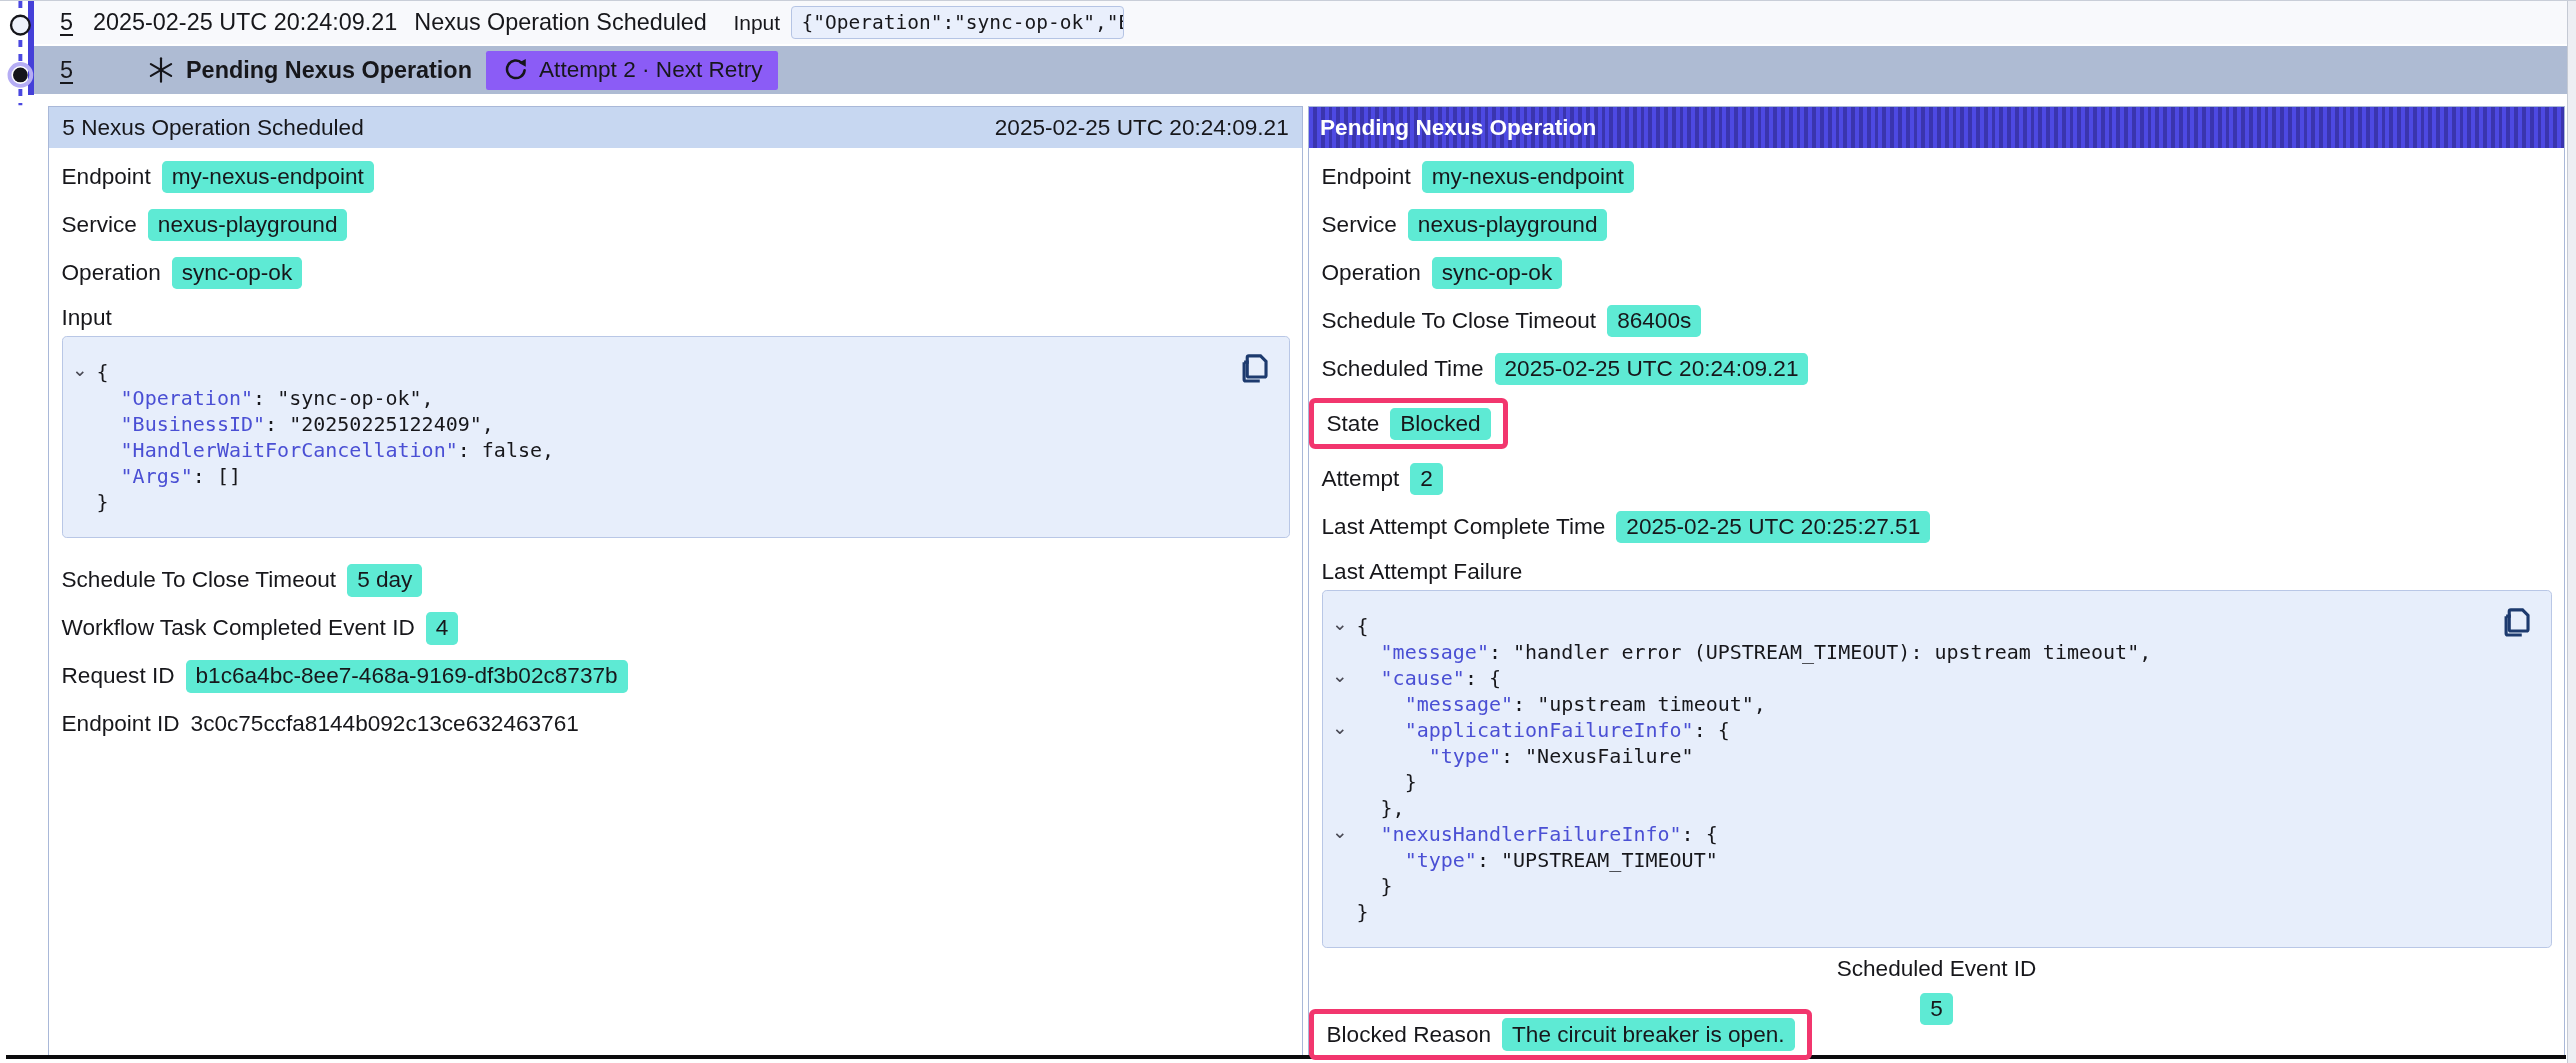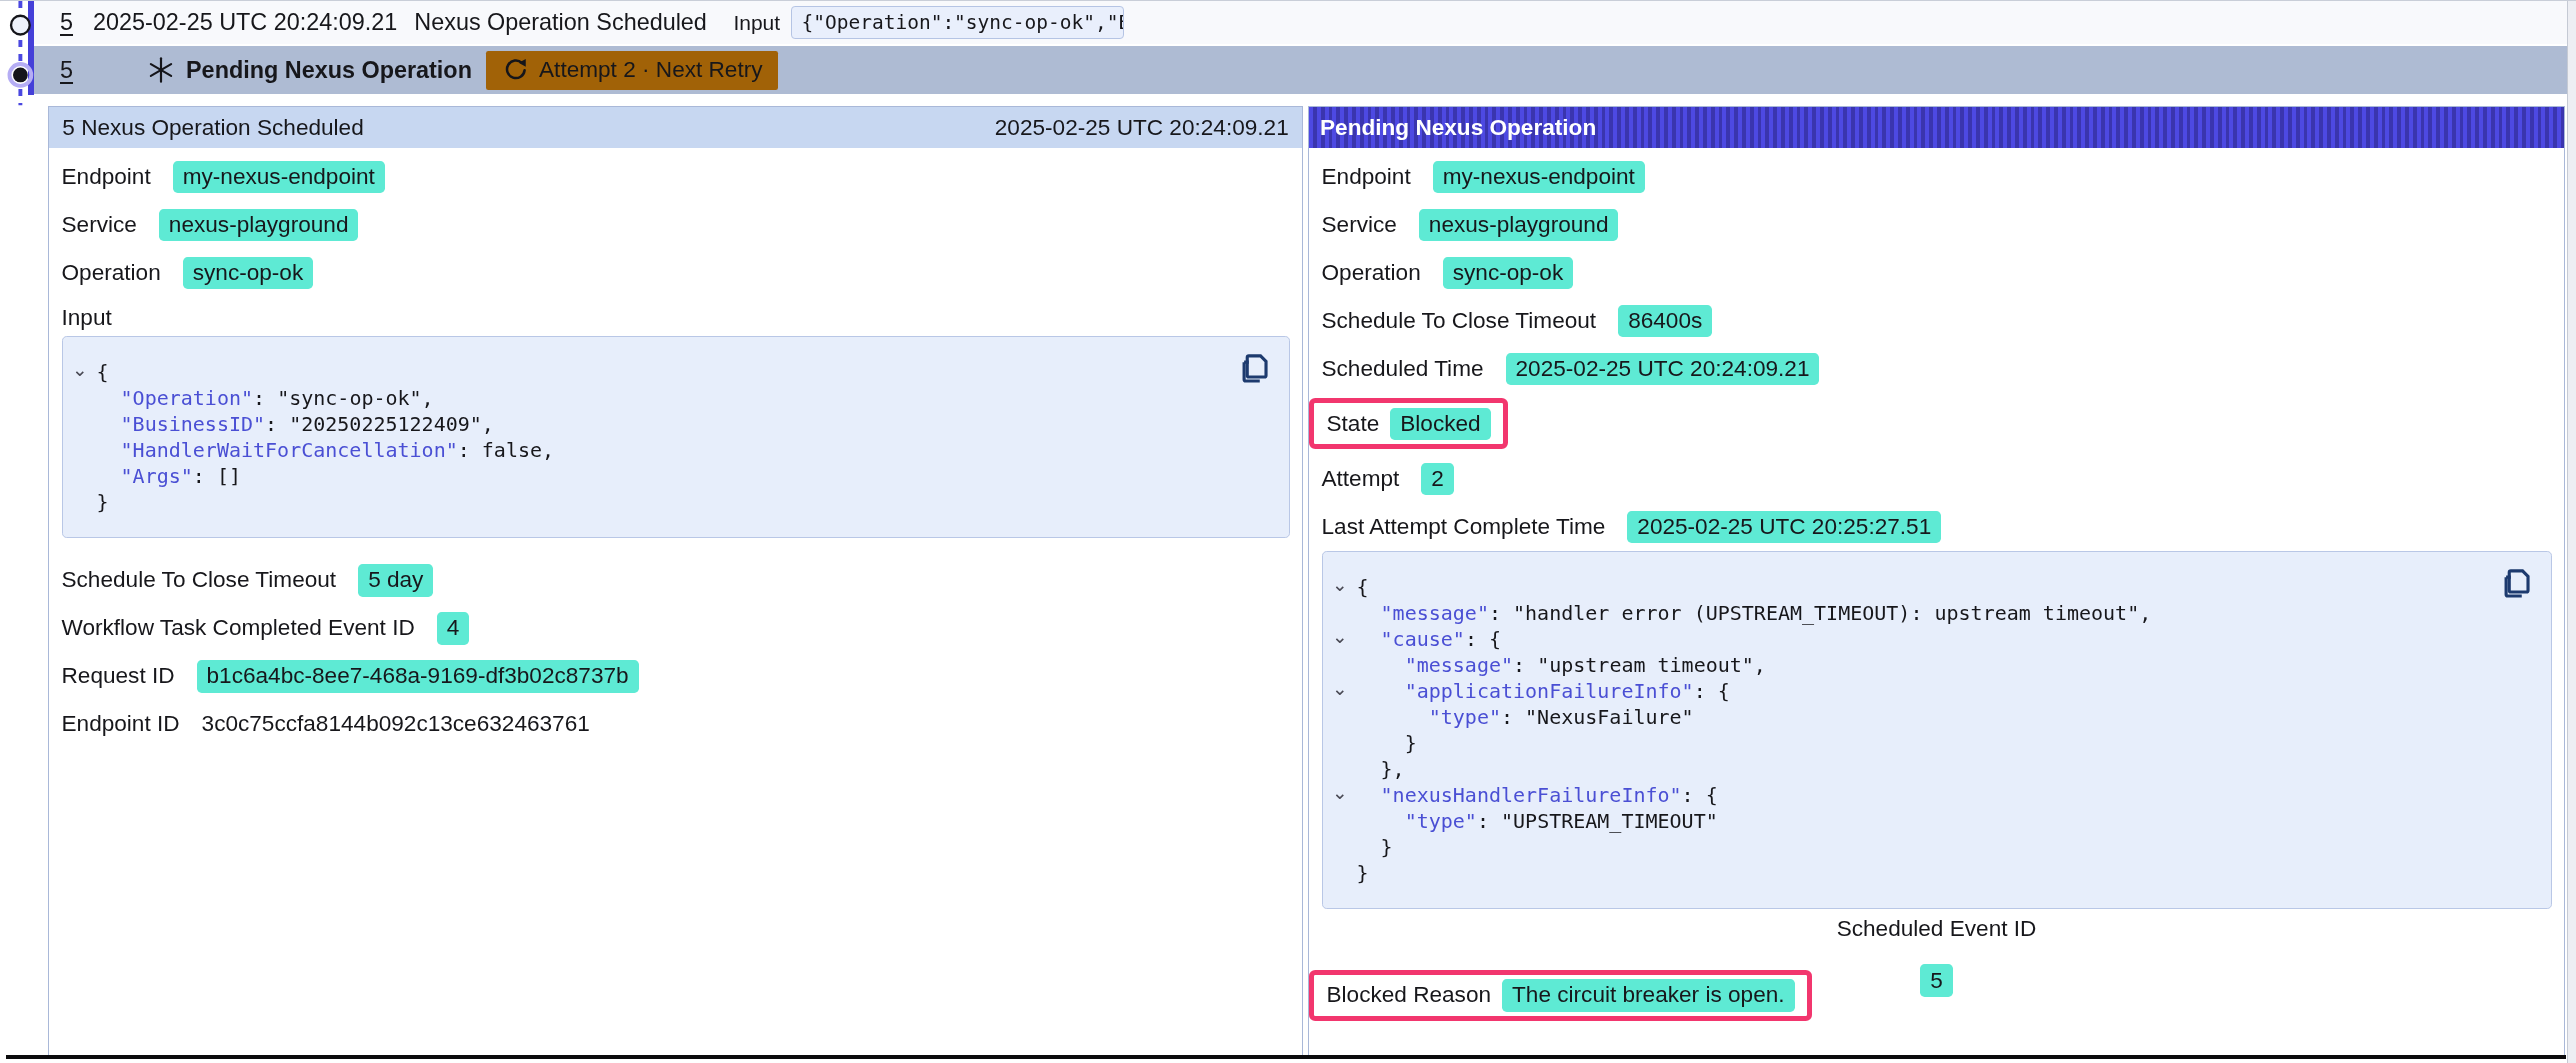--- a/index.html
+++ b/index.html
@@ -17,31 +17,31 @@
   .row{position:absolute;left:34px;width:2533px;display:flex;align-items:center;box-sizing:border-box;padding-left:26px;}
   .row1{top:0;height:43px;background:#f8f9fc;}
   .row2{top:45px;height:48px;background:#aebbd3;}
   .evt-id{font-size:23.4px;text-decoration:underline;text-decoration-thickness:1.6px;text-underline-offset:3.9px;cursor:pointer;}
   .evt-time{margin-left:20px;font-size:23.4px;}
   .evt-title{margin-left:17px;font-size:23.4px;font-weight:400;}
   .input-label{margin-left:26.5px;font-size:21px;}
   .preview-chip{margin-left:11px;font-family:"DejaVu Sans Mono",monospace;font-size:19.5px;background:#e9effc;border:1.6px solid #b5c4e4;border-radius:3.9px;padding:3.9px 9.4px;max-width:312px;white-space:nowrap;overflow:hidden;}
   .asterisk-wrap{margin-left:74px;display:flex;align-items:center;}
   .evt-title2{margin-left:11px;font-size:23.4px;font-weight:700;}
-  .retry-badge{margin-left:14px;height:39px;display:flex;align-items:center;gap:11px;background:#a16207;padding:0 15.6px;border-radius:2.3px;font-size:22.6px;}
+  .retry-badge{margin-left:14px;height:39px;display:flex;align-items:center;gap:11px;background:#8b5cf6;padding:0 15.6px;border-radius:2.3px;font-size:22.6px;}
   
   .panel{position:absolute;top:105px;background:#fff;border:1.6px solid #a9b8d8;box-sizing:border-box;}
   .panel.leftp{left:48px;width:1255px;height:949px;border-bottom:none;}
   .panel.rightp{left:1308px;width:1257px;height:949px;border-bottom:none;overflow:visible;}
   .panel-header{height:41px;display:flex;align-items:center;justify-content:space-between;padding:0 13.3px;font-size:22.6px;box-sizing:border-box;}
   .panel-header.blue{background:#c7d7f1;align-items:center;}
   .panel-header.striped{background:repeating-linear-gradient(90deg,#4d49e2 0 3.9px,#3a35ae 3.9px 7.8px);color:#fff;font-weight:600;justify-content:flex-start;padding-left:11px;}
   .panel-body{padding:4.7px 12.5px 0 12.5px;}
   
-  .field-row{height:48px;display:flex;align-items:center;gap:22px;font-size:22.6px;}
+  .field-row{height:48px;display:flex;align-items:center;gap:11px;font-size:22.6px;}
   .field-row.tall{height:62px;}
   .chip{background:#5eead4;border-radius:4.7px;padding:3.1px 10px;white-space:nowrap;}
   .link-val{text-decoration-thickness:1.6px;text-underline-offset:4.7px;cursor:pointer;white-space:nowrap;}
   .annotate{display:inline-flex;align-items:center;gap:11px;border:5.5px solid #f2366e;border-radius:6.2px;padding:4.7px 12.5px;margin-left:-12.5px;background:#fff;position:relative;z-index:6;}
   .label-row{height:36px;display:flex;align-items:center;font-size:22.6px;margin-top:3.1px;}
   
   .code-block{position:relative;background:#e7eefb;border:1.6px solid #b9c7e6;border-radius:4.7px;padding:22px 15.6px 22px 0;font-family:"DejaVu Sans Mono",monospace;font-size:20px;box-sizing:border-box;}
   .code-line{position:relative;line-height:26px;white-space:pre;padding-left:34px;}
   .caret{position:absolute;left:9.4px;top:-1.6px;font-size:18.7px;color:#4a4a55;font-family:"Liberation Sans",sans-serif;cursor:pointer;}
   .seg-key{color:#4a4fd4;}
@@ -184,20 +184,23 @@
           </div>
           <div class="field-row">
             <span class="field-label">Attempt</span>
             <span class="chip">2</span>
           </div>
           <div class="field-row">
             <span class="field-label">Last Attempt Complete Time</span>
             <span class="chip">2025-02-25 UTC 20:25:27.51</span>
           </div>
         </div>
+      <div class="label-row">
+          <span>Last Attempt Failure</span>
+        </div>
       <div class="code-block">
         <svg class="copy-btn" width="33" height="36" viewBox="0 0 42 46">
           <path d="M9 13 h6 M9 13 v22 a2 2 0 0 0 2 2 h18" fill="none" stroke="#1d3a6e" stroke-width="4"></path>
           <path d="M15 5 h15 l7 7 v18 a2 2 0 0 1 -2 2 h-20 a2 2 0 0 1 -2 -2 v-23 a2 2 0 0 1 2 -2 z" fill="none" stroke="#1d3a6e" stroke-width="4"></path>
         </svg>
       <div class="code-line"><span class="caret">⌄</span><span class="seg-pln">{</span></div>
           <div class="code-line"><span class="seg-key">  "message"</span><span class="seg-pln">: "handler error (UPSTREAM_TIMEOUT): upstream timeout",</span></div>
           <div class="code-line"><span class="caret">⌄</span><span class="seg-key">  "cause"</span><span class="seg-pln">: {</span></div>
           <div class="code-line"><span class="seg-key">    "message"</span><span class="seg-pln">: "upstream timeout",</span></div>
           <div class="code-line"><span class="caret">⌄</span><span class="seg-key">    "applicationFailureInfo"</span><span class="seg-pln">: {</span></div>

